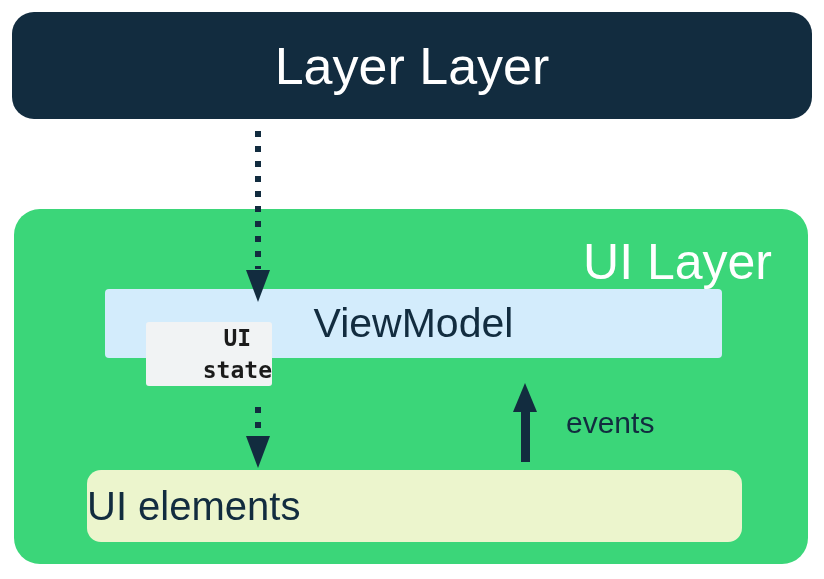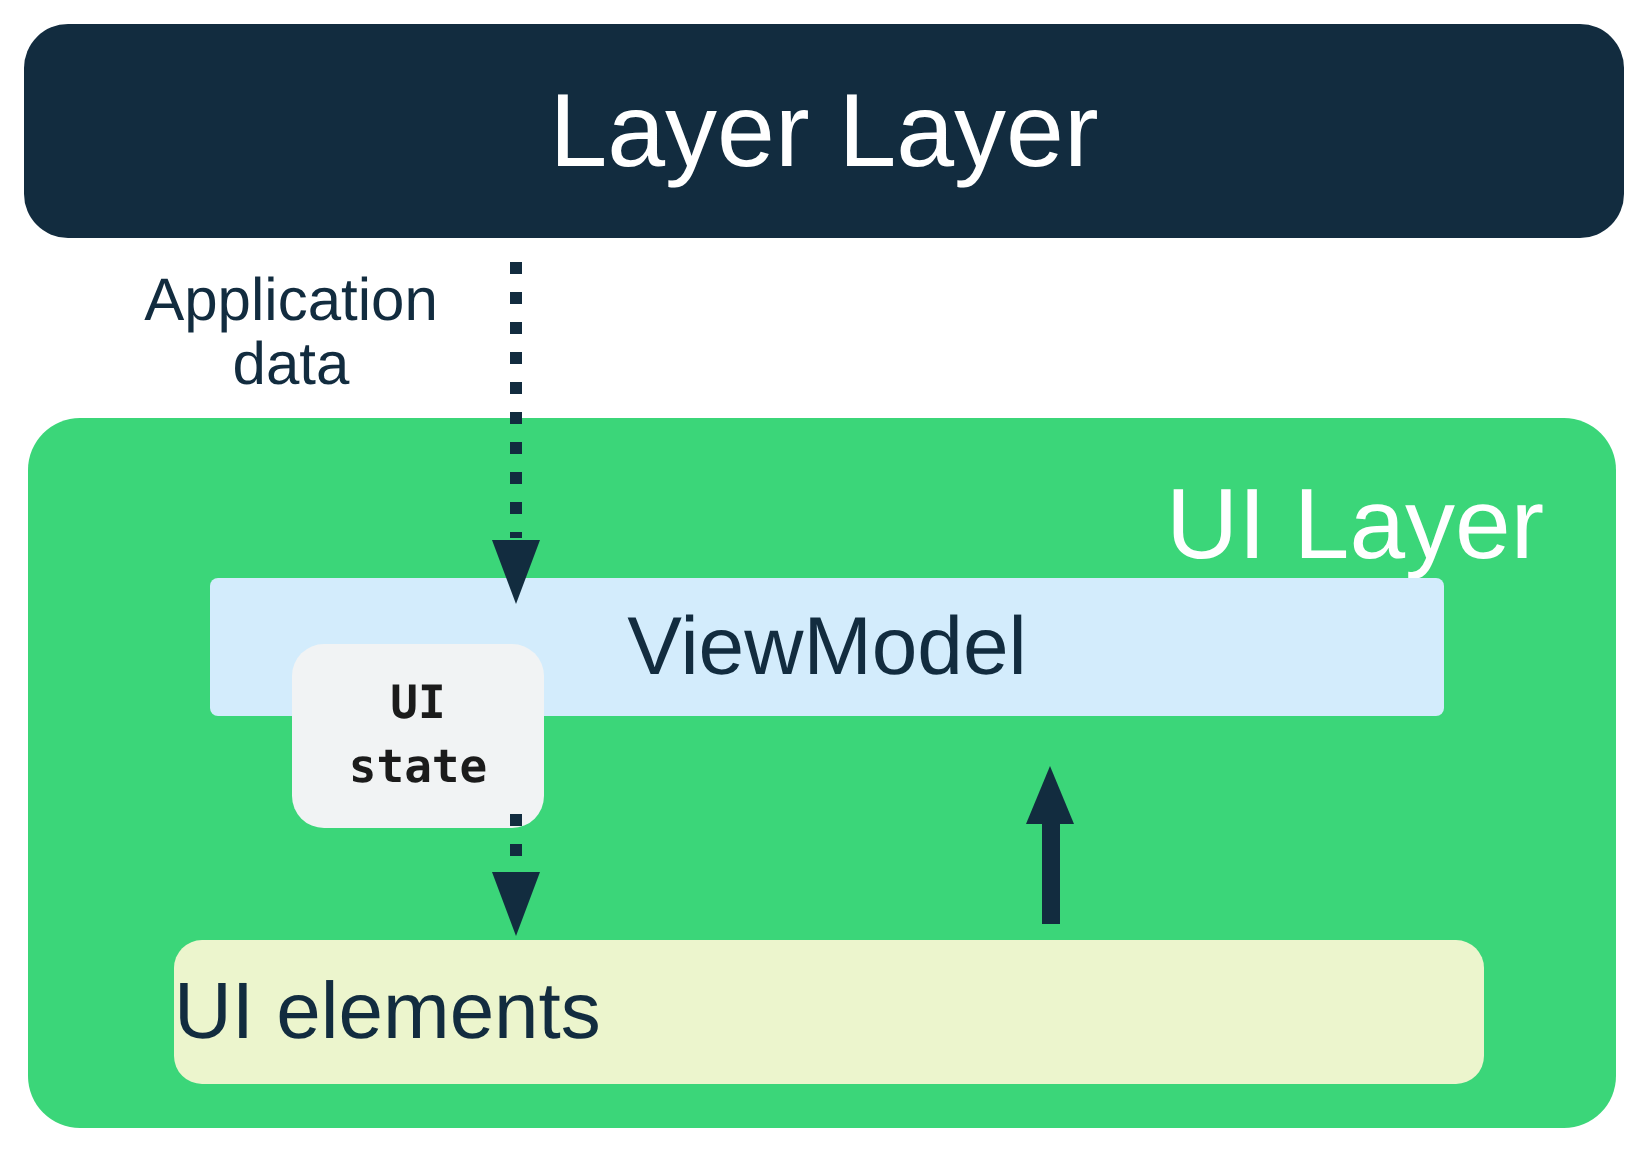--- a/index.html
+++ b/index.html
@@ -41,24 +41,24 @@
     width: 617px; height: 69px;
     background: var(--light-blue, #D3ECFC);
     border-radius: 4px;
     display: flex; align-items: center; justify-content: center;
   }
   .viewmodel-label { color: var(--navy, #122C3F); font-size: 41px; }
 
   
   .ui-state {
     position: absolute; left: 146px; top: 322px;
-    width: 126px; height: 92px;
+    width: 126px; height: 64px;
     background: var(--badge-bg, #F1F3F4);
-    border-radius: 16px;
-    display: flex; align-items: center; justify-content: center;
+    border-radius: 3px;
+    display: flex; align-items: center; justify-content: flex-end;
   }
   .ui-state-label {
     font-family: "DejaVu Sans Mono", monospace;
     font-weight: bold; font-size: 23px; line-height: 32px;
     color: var(--badge-text, #1B1B1B);
     text-align: center; white-space: pre-line;
   }
 
   
   .ui-elements {
@@ -127,29 +127,28 @@
 
   <div class="viewmodel">
     <span class="viewmodel-label">ViewModel</span>
   </div>
 
   <div class="ui-state">
     <span class="ui-state-label">UI
 state</span>
   </div>
 
-  <div class="app-data">Application
-data</div>
 
   <div class="dots dots-1"></div>
   <div class="head-down head-1"></div>
 
   <div class="dots dots-2"></div>
   <div class="head-down head-2"></div>
 
   <div class="ui-elements">
     <span class="ui-elements-label">UI elements</span>
   </div>
 
   <div class="events-shaft"></div>
   <div class="head-up"></div>
+  <div class="events-label">events</div>
 
 </div>
 
 </body></html>

